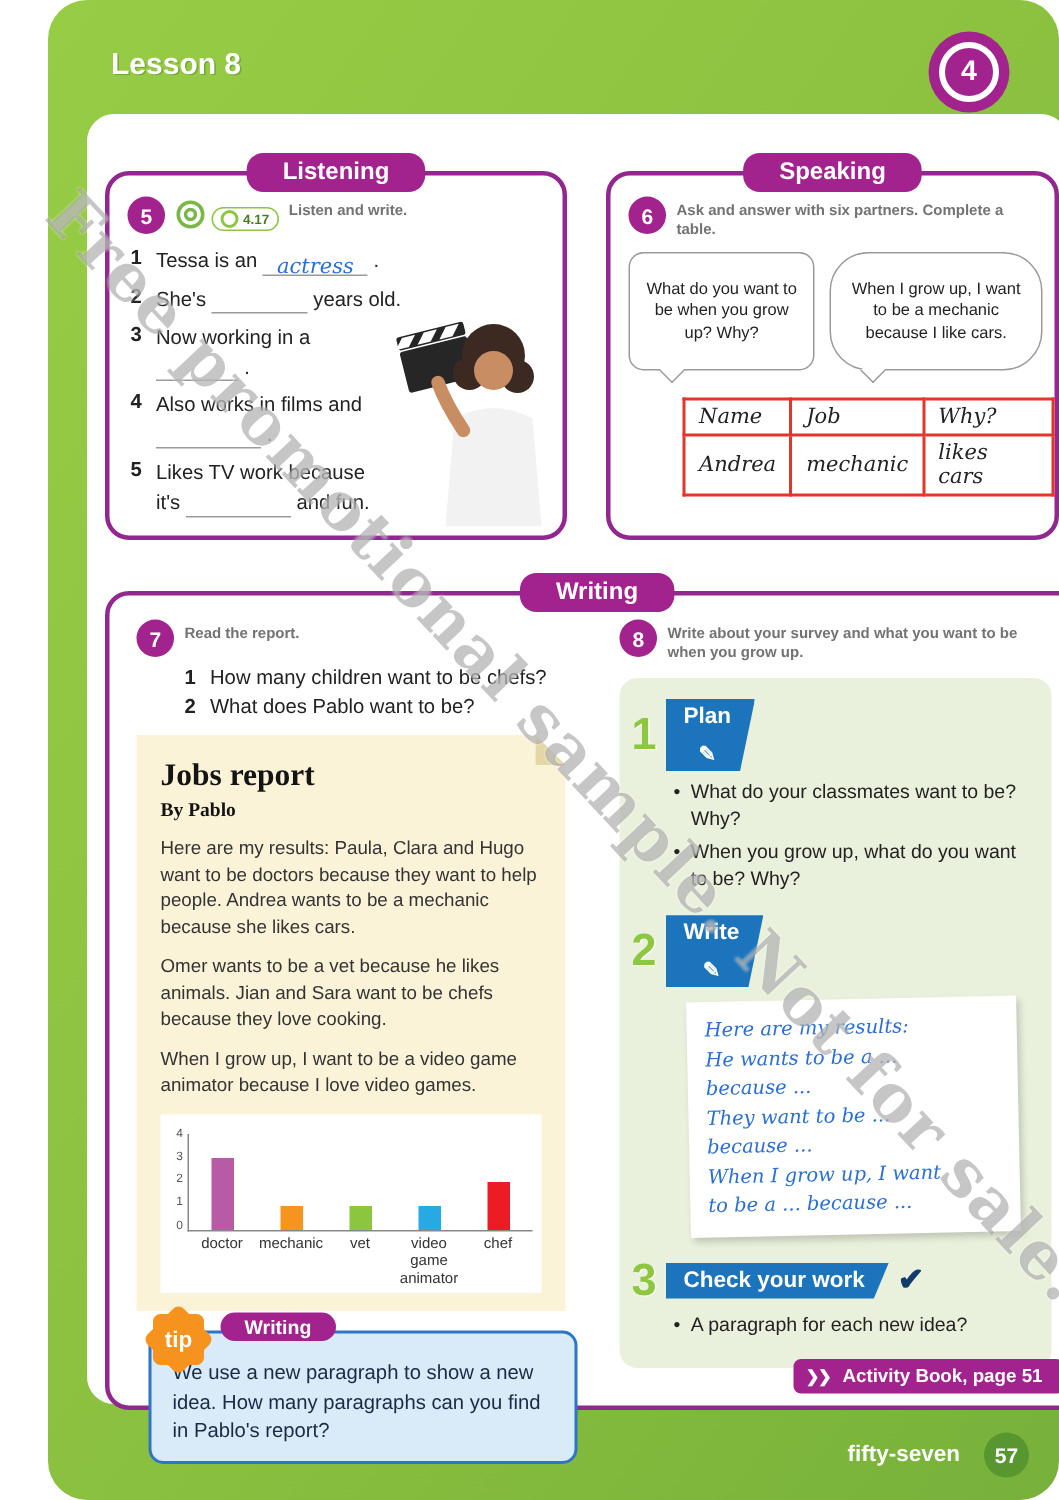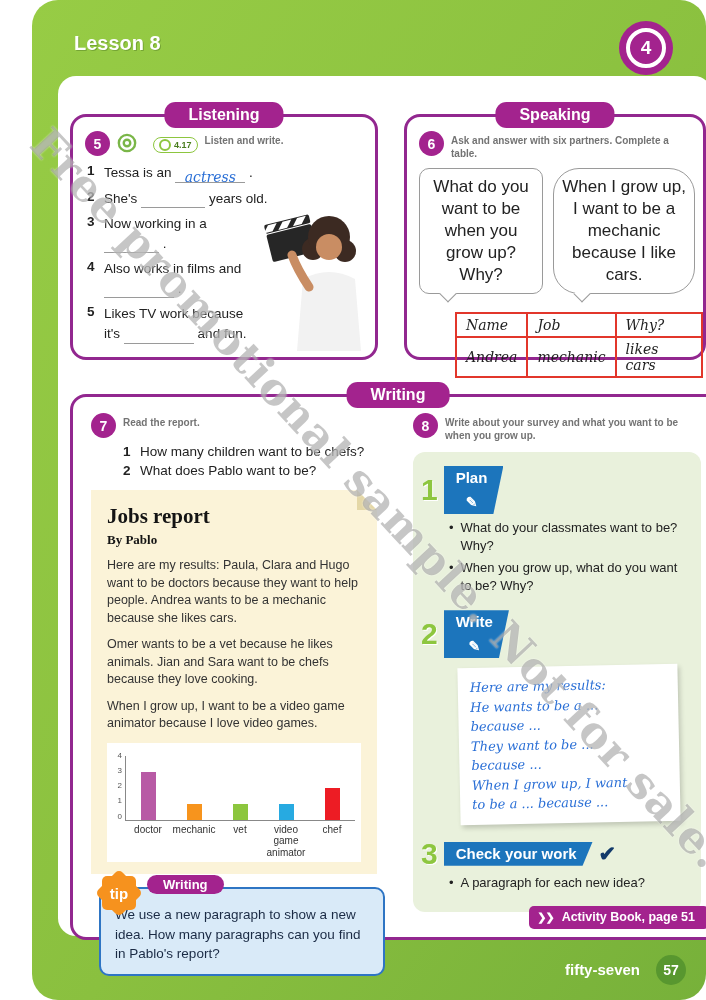--- a/index.html
+++ b/index.html
@@ -17,39 +17,39 @@
   .panel-title{position:absolute;top:-15px;left:50%;transform:translateX(-50%);background:#a3238e;color:#fff;font-weight:bold;font-size:16px;padding:4px 24px;border-radius:11px;white-space:nowrap;}
   .panel.listening{left:12px;top:38px;width:302px;height:240px;}
   .panel.speaking{left:346px;top:38px;width:296px;height:240px;}
   .panel.writing{left:12px;top:318px;width:630px;height:540px;padding-left:20px;}
 
   .num-circle{flex:0 0 auto;width:25px;height:25px;border-radius:50%;background:#a3238e;color:#fff;font-weight:bold;font-size:14px;display:flex;align-items:center;justify-content:center;}
   .ex-head{display:flex;align-items:flex-start;gap:7px;margin:14px 10px 6px 12px;}
   .instr{font-weight:bold;font-size:10px;color:#737373;line-height:1.3;padding-top:3px;}
 
   
-  .head-icons{display:flex;align-items:center;gap:16px;padding-top:2px;}
+  .head-icons{display:flex;align-items:center;gap:4px;padding-top:2px;}
   .audio-pill{display:inline-flex;align-items:center;gap:3px;border:1.5px solid #8dc63f;border-radius:9px;padding:1px 5px;font-size:9px;color:#4a7d1f;font-weight:bold;}
   .audio-pill .disc{width:8px;height:8px;border:2px solid #8dc63f;border-radius:50%;}
   .l-items{margin:2px 0 0 14px;}
   .l-item{display:flex;gap:7px;font-size:13.5px;color:#222;margin-bottom:6px;}
   .it-num{font-weight:bold;width:10px;flex:0 0 auto;}
   .l-item .txt{line-height:1.45;max-width:150px;}
   .l-item.w1 .txt{max-width:230px;}
   .l-item.w2 .txt{max-width:230px;}
   .l-item.w3 .txt{max-width:160px;}
   .l-item.w5 .txt{max-width:145px;}
   .blank{display:inline-block;border-bottom:1.3px solid #9a9a9a;height:15px;text-align:center;vertical-align:bottom;}
   .w55{width:55px}.w64{width:64px}.w70{width:70px}
   .hand-blue{color:#2a6fd6;font-style:italic;font-family:"DejaVu Serif",serif;font-size:14px;}
   .photo{position:absolute;right:4px;top:88px;width:110px;height:146px;}
 
   
   .bubbles{display:flex;gap:10px;margin:8px 8px 0 12px;}
-  .bubble{position:relative;border:1.5px solid #9a9a9a;border-radius:10px;background:#fff;padding:7px 8px;font-size:17px;line-height:1.3;color:#222;text-align:center;}
+  .bubble{position:relative;border:1.5px solid #9a9a9a;border-radius:10px;background:#fff;padding:17px 8px;font-size:11px;line-height:1.3;color:#222;text-align:center;}
   .bubble.b1{width:120px;}
   .bubble.b2{width:140px;border-radius:26px;}
   .bubble::after{content:"";position:absolute;bottom:-7px;left:22px;width:11px;height:11px;background:#fff;border-right:1.5px solid #9a9a9a;border-bottom:1.5px solid #9a9a9a;transform:rotate(45deg);}
   .red-table{border-collapse:collapse;margin:18px 0 0 48px;font-size:14px;color:#222;font-family:"DejaVu Serif",serif;font-style:italic;}
   .red-table td{border:2px solid #e2362b;padding:3px 9px;}
 
   
   .w-left{position:absolute;left:18px;top:16px;width:300px;}
   .w-right{position:absolute;left:340px;top:16px;width:288px;}
   .q{display:flex;gap:9px;font-size:13.5px;color:#222;margin:4px 0 4px 32px;}

